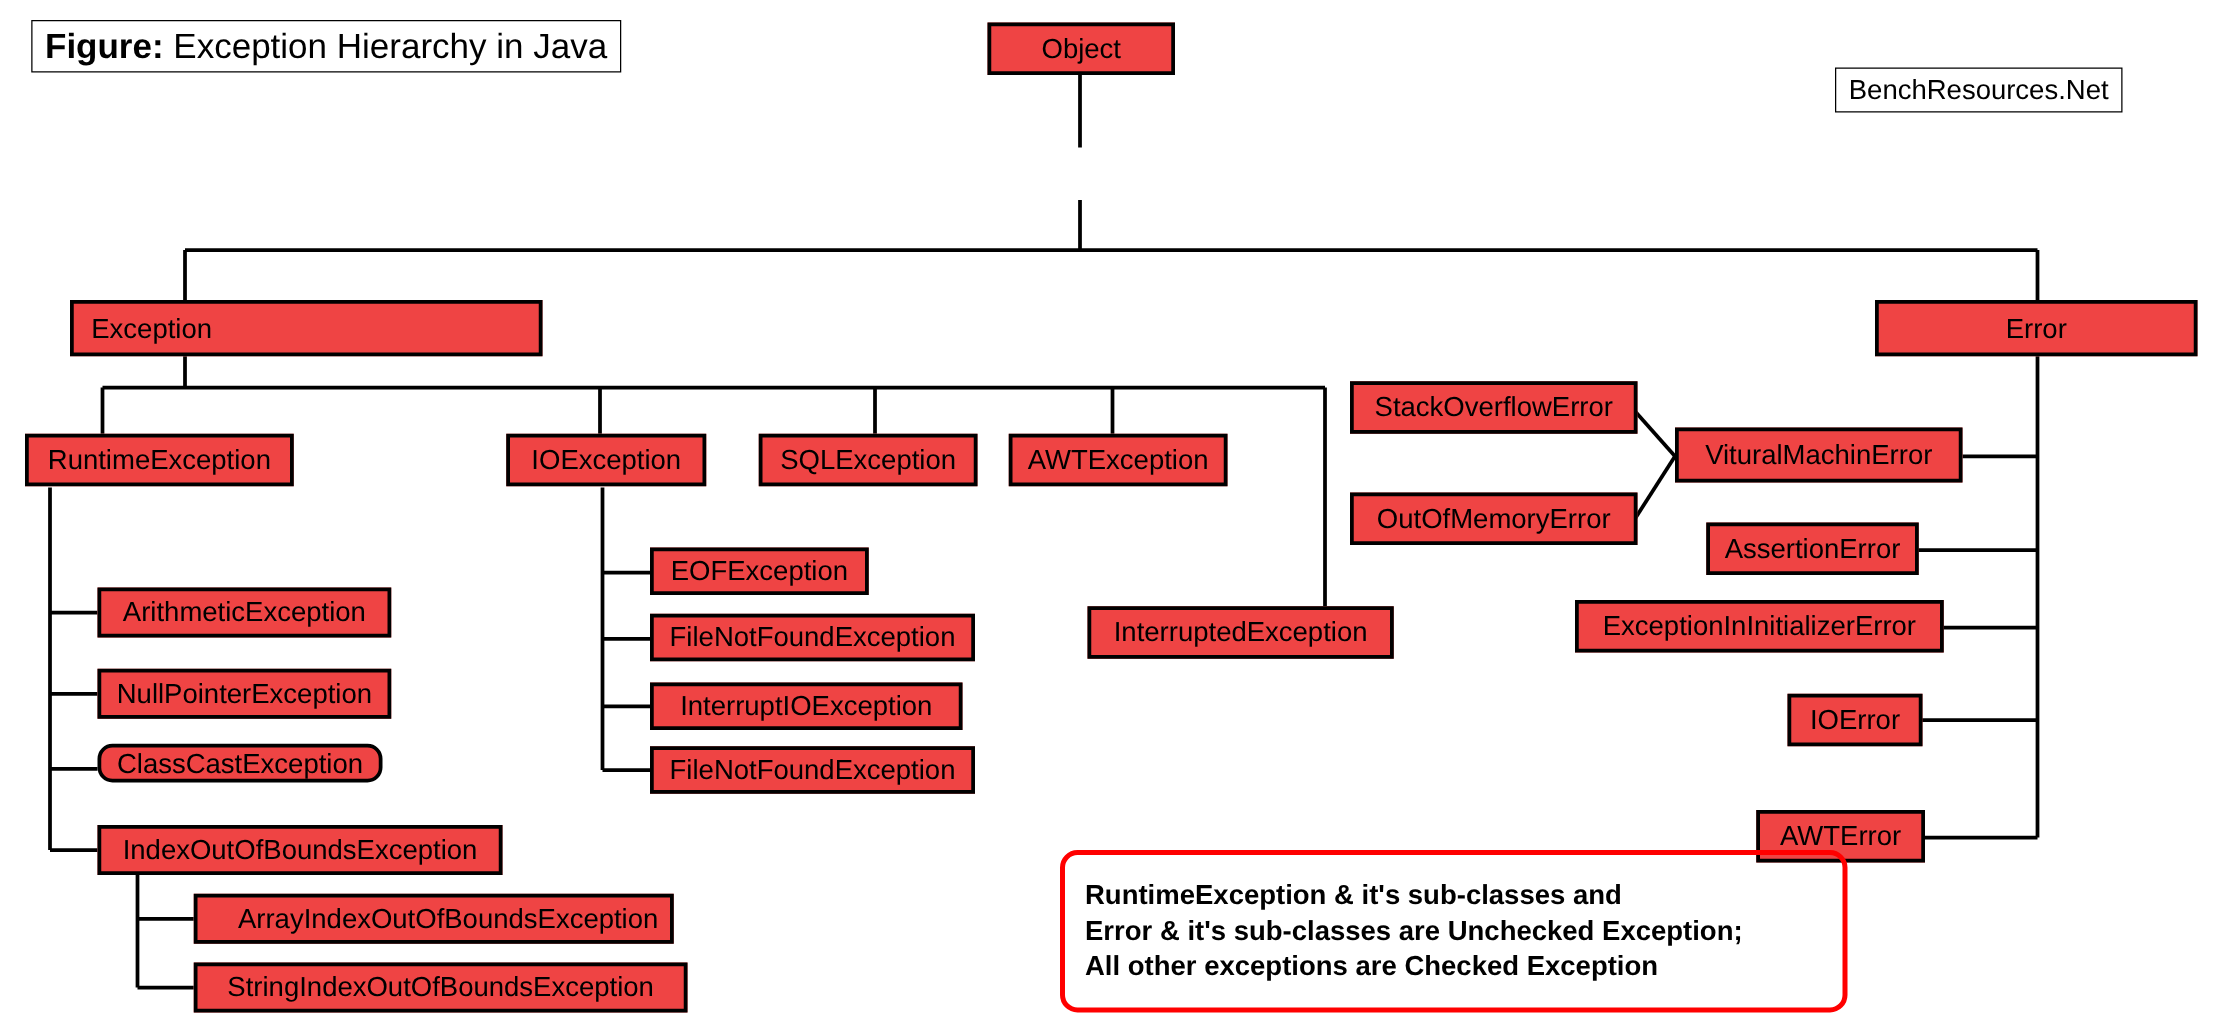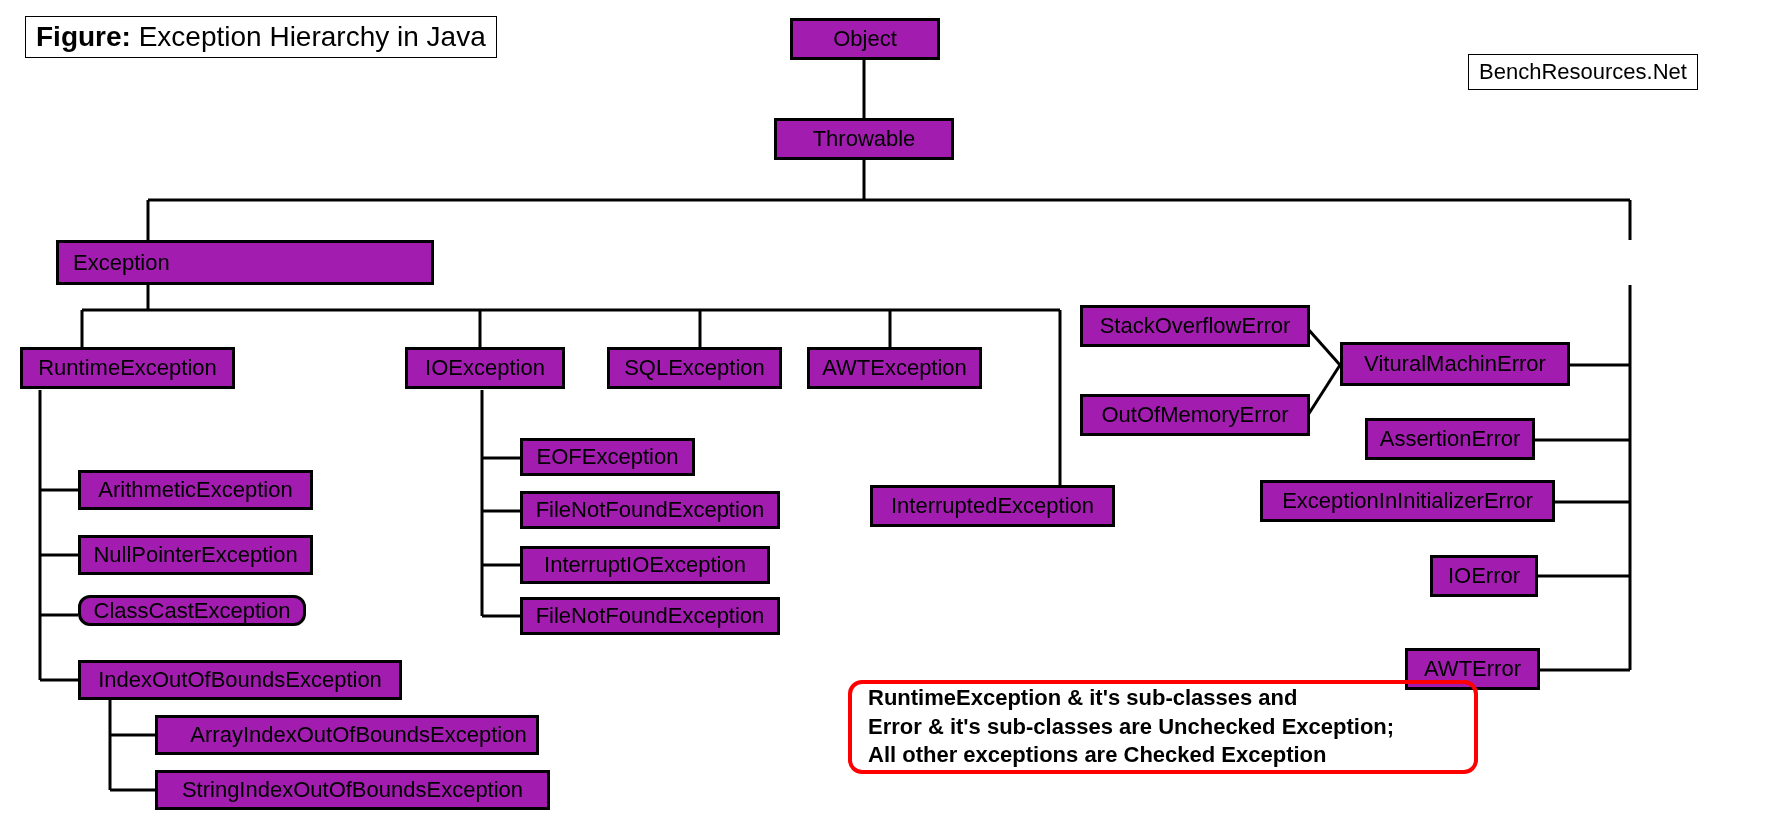--- a/index.html
+++ b/index.html
@@ -1,21 +1,21 @@
 <!DOCTYPE html>
 <html><head>
 <meta charset="utf-8">
 <style>
   html,body{margin:0;padding:0;background:#fff;font-family:Arial,Helvetica,sans-serif;}
   .stage{position:relative;width:1783px;height:818px;}
-  .box{position:absolute;border:3px solid #000;background:#a21caf;display:flex;align-items:center;justify-content:center;font-size:22px;padding:4px 14px;box-sizing:border-box;white-space:nowrap;}
+  .box{position:absolute;border:3px solid #000;background:#ef4444;display:flex;align-items:center;justify-content:center;font-size:22px;padding:4px 14px;box-sizing:border-box;white-space:nowrap;}
   .title-box{position:absolute;border:1px solid #000;font-size:28px;padding:4px 10px;background:#fff;}
   .title-box b{font-weight:bold;}
   .brand-box{position:absolute;border:1px solid #000;font-size:22px;padding:4px 10px;background:#fff;}
-  .note{position:absolute;border:4px solid red;border-radius:14px;font-size:22px;font-weight:bold;color:#000;padding:0 16px;line-height:1.3;}
+  .note{position:absolute;border:4px solid red;border-radius:14px;font-size:22px;font-weight:bold;color:#000;padding:18px 16px;line-height:1.3;}
   svg.lines{position:absolute;left:0;top:0;}
   svg.lines line{stroke:#000;stroke-width:3;}
 </style>
 </head>
 <body>
 
 <div class="stage">
 
   <svg class="lines" width="1783" height="818">
 
@@ -69,26 +69,26 @@
     <b>Figure:</b>
     <span>Exception Hierarchy in Java</span>
   </div>
   <div class="brand-box" style="left:1468px;top:54px;">
     <span>BenchResources.Net</span>
   </div>
 
   <div class="box" style="left:790px;top:18px;width:150px;height:42px;">
       <span>Object</span>
     </div>
-  <div class="box" style="left:774px;top:118px;width:180px;height:42px;">
-      <span>Throwable</span>
-    </div>
 
   <div class="box" style="left:56px;top:240px;width:378px;height:45px;justify-content:flex-start;">
       <span>Exception</span>
+    </div>
+  <div class="box" style="left:1500px;top:240px;width:258px;height:45px;">
+      <span>Error</span>
     </div>
 
   <div class="box" style="left:20px;top:347px;width:215px;height:42px;">
       <span>RuntimeException</span>
     </div>
   <div class="box" style="left:405px;top:347px;width:160px;height:42px;">
       <span>IOException</span>
     </div>
   <div class="box" style="left:607px;top:347px;width:175px;height:42px;">
       <span>SQLException</span>

